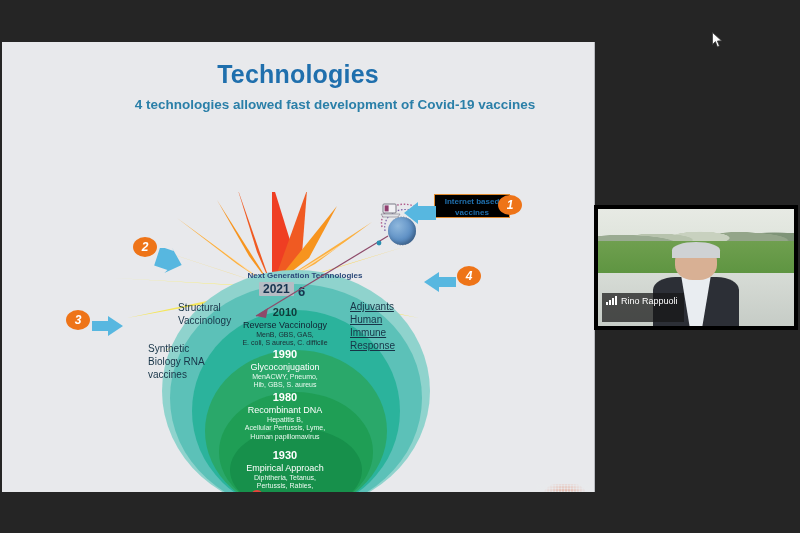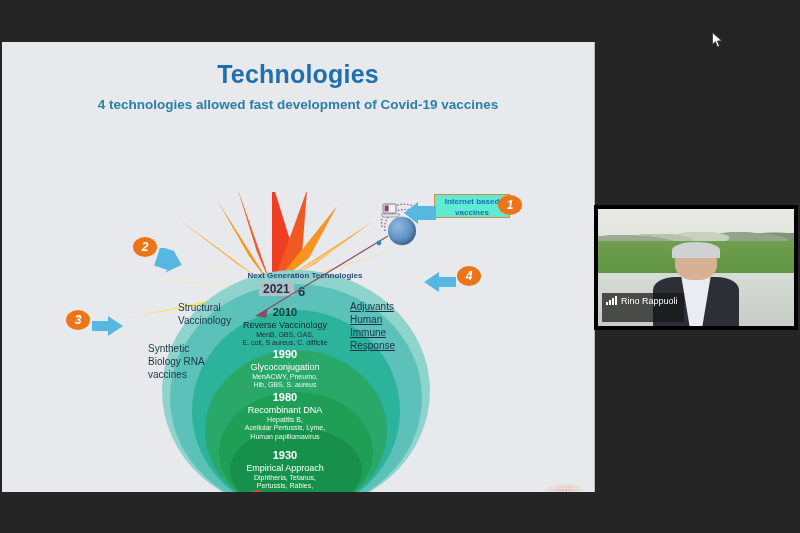--- a/index.html
+++ b/index.html
@@ -8,21 +8,21 @@
        font-family:"Liberation Sans","DejaVu Sans",sans-serif;}
   .screen{position:relative;width:800px;height:533px;background:#252525;}
 
   
   .slide{position:absolute;left:2px;top:42px;width:592px;height:450px;
          background:#e8e9ec;border-right:1px solid #b9bbc0;overflow:hidden;}
 
   .title{position:absolute;left:0;top:18px;width:100%;text-align:center;
          color:#1f6fad;font-size:25px;font-weight:bold;letter-spacing:.2px;}
   .subtitle{position:absolute;left:0;top:55px;width:100%;text-align:center;
-            color:#2a7fa8;font-size:13.5px;font-weight:bold;}
+            color:#2a7fa8;font-size:13.5px;font-weight:bold;padding-left:37px;}
 
   
   .rings{position:absolute;left:160px;top:180px;width:270px;height:290px;}
   .ring{position:absolute;border-radius:50%;}
   .r1{left:0;top:48px;width:268px;height:242px;background:#8fd3cd;}
   .r2{left:8px;top:62px;width:252px;height:228px;background:#5cc1b8;}
   .r3{left:30px;top:88px;width:208px;height:202px;background:#2bb39c;}
   .r4{left:43px;top:128px;width:182px;height:162px;background:#2aa86a;}
   .r5{left:57px;top:170px;width:154px;height:120px;background:#1f9e55;}
   .r6{left:68px;top:206px;width:132px;height:84px;background:#17904b;}
@@ -62,21 +62,21 @@
 
   
   .globe-wrap{position:absolute;left:374px;top:155px;width:50px;height:56px;}
   .globe{position:absolute;left:12px;top:20px;width:28px;height:28px;border-radius:50%;
          background:radial-gradient(circle at 35% 32%,#8fb8dd 0%,#5d8fc4 55%,#3f6da3 100%);
          box-shadow:inset -2px -2px 4px rgba(0,0,0,.25);}
   .laptop{position:absolute;left:4px;top:6px;width:22px;height:15px;}
 
   
   .callout{position:absolute;left:432px;top:152px;width:74px;height:22px;
-           border:1.5px solid #e08a2e;background:#5eead4;}
+           border:1.5px solid #e08a2e;background:#000000;}
   .callout span{display:block;text-align:center;color:#1f6fad;font-size:8px;
                 font-weight:bold;line-height:1.15;padding-top:2px;}
   .badge{position:absolute;width:24px;height:20px;border-radius:50%;background:#ee7418;
          color:#fff;font-size:12px;font-style:italic;font-weight:bold;
          text-align:center;line-height:20px;}
   .bd1{left:496px;top:153px;}
   .bd2{left:131px;top:195px;}
   .bd3{left:64px;top:268px;}
   .bd4{left:455px;top:224px;}
 

